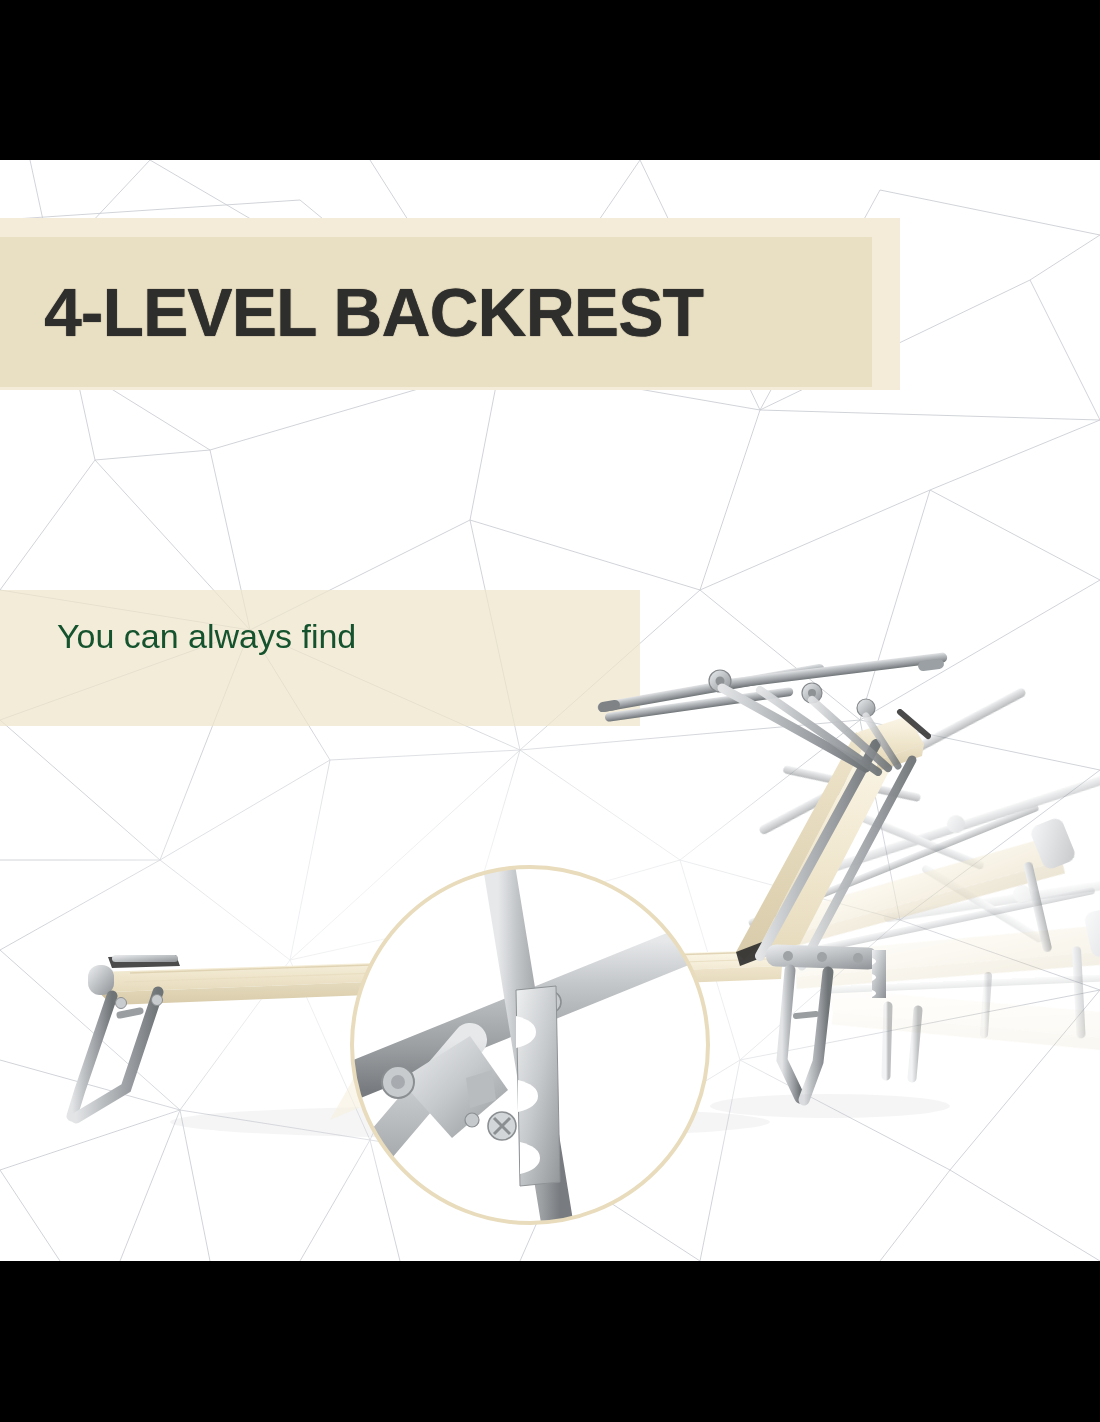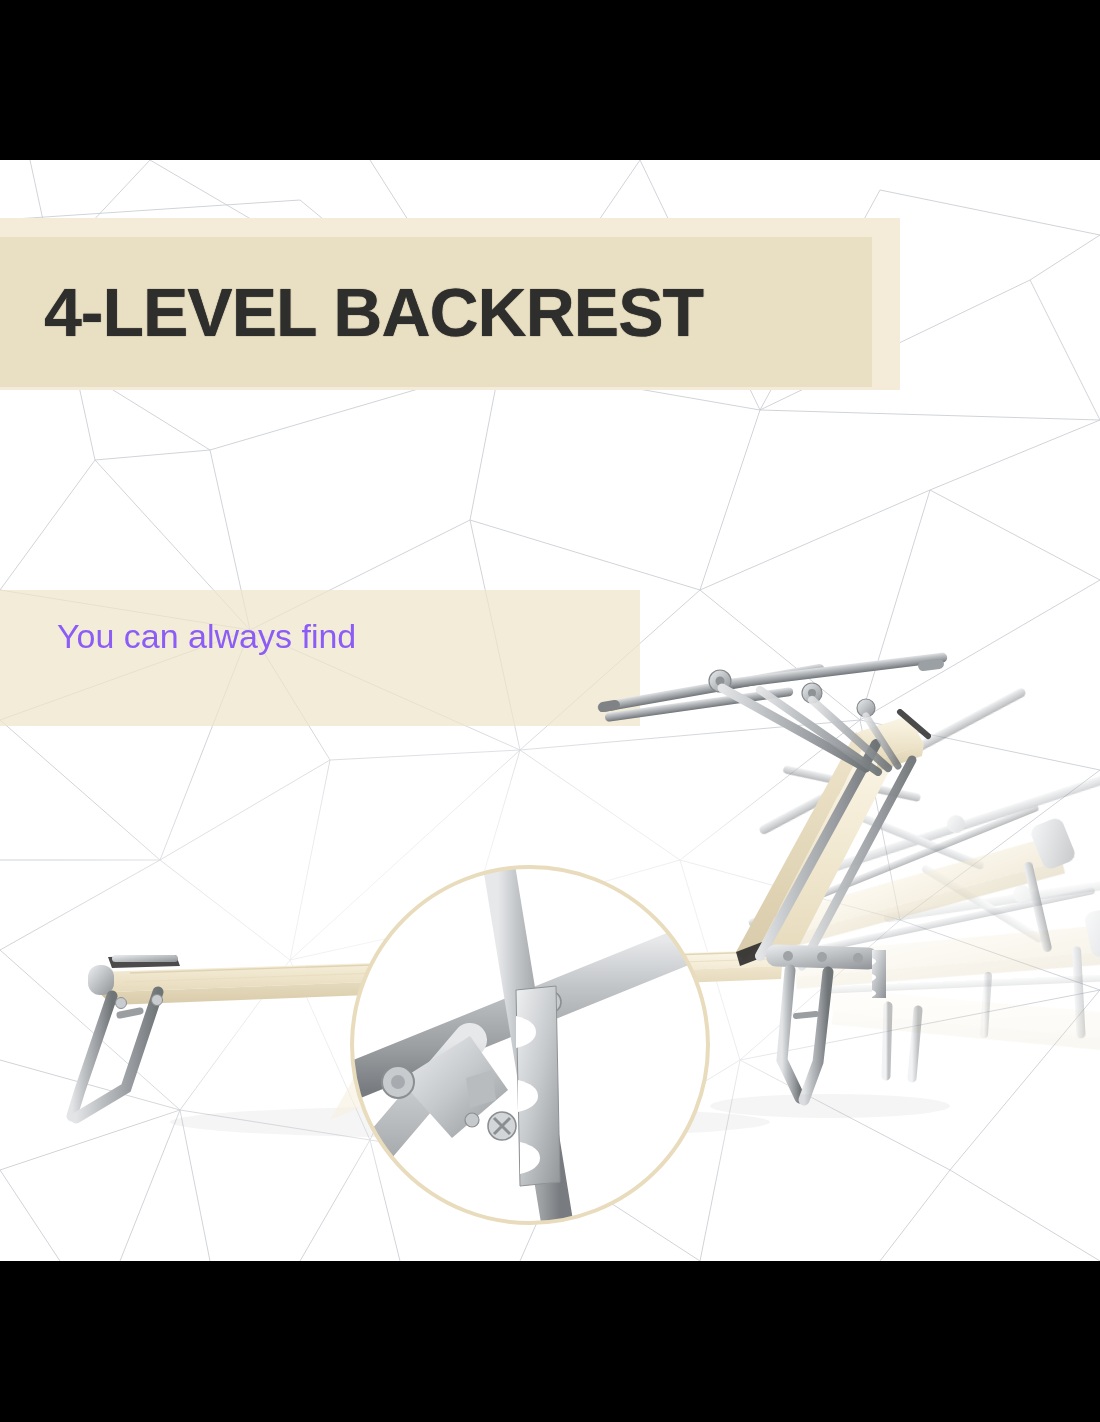--- a/index.html
+++ b/index.html
@@ -115,21 +115,21 @@
   }
   .sub-text {
     position: absolute;
     left: 57px;
     top: 450px;
     z-index: 7;
     font-family: "Liberation Sans", sans-serif;
     font-weight: 400;
     font-size: 34px;
     line-height: 52px;
-    color: #8b5cf6;
+    color: #14532d;
     white-space: nowrap;
   }
 
   
   #product {
     position: absolute;
     left: 0; top: 0;
     width: 1100px;
     height: 1101px;
     z-index: 10;

